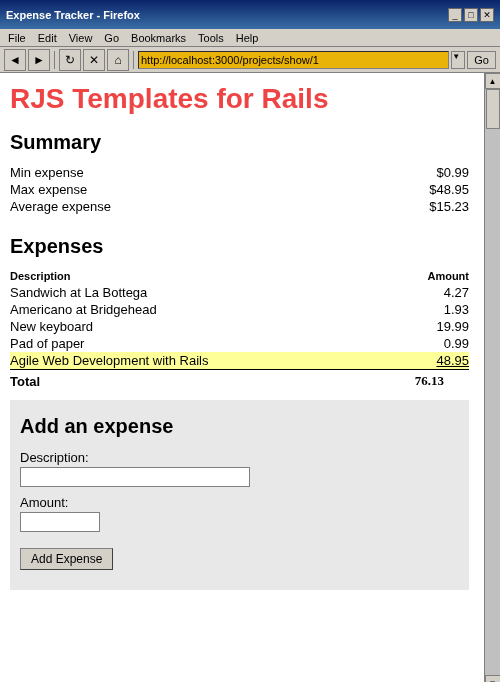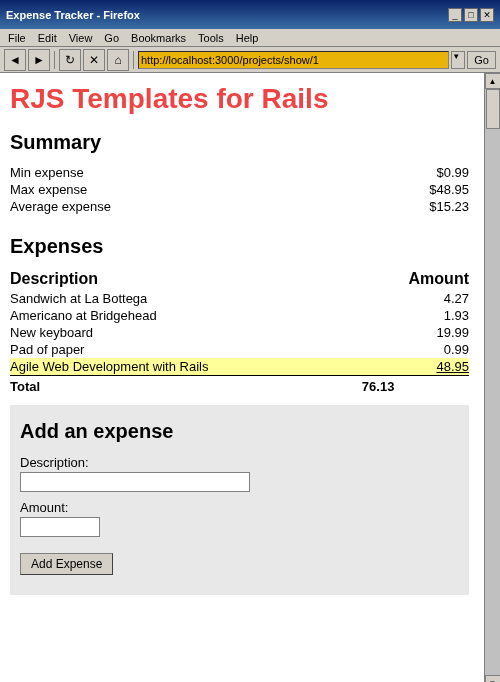--- a/index.html
+++ b/index.html
@@ -198,21 +198,21 @@
     }
 
     .expenses-table {
       width: 100%;
       border-collapse: collapse;
       margin-bottom: 10px;
     }
     .expenses-table th {
       text-align: left;
       font-weight: bold;
-      font-size: 16px;
+      font-size: 11px;
       padding: 2px 0;
       border-bottom: none;
     }
     .expenses-table th.amount-col {
       text-align: right;
     }
     .expenses-table td {
       padding: 1px 0;
       font-size: 13px;
     }
@@ -224,21 +224,22 @@
     }
     .expenses-table tr.highlighted td.amount-col {
       text-decoration: underline;
     }
     .total-row td {
       font-weight: bold;
       padding-top: 3px;
       border-top: 1px solid #000;
     }
     .total-row td.amount-col {
-      text-align: left;
+      text-align: center;
+      font-family: Liberation Serif, serif;
     }
 
     
     .add-expense-section {
       background: #e8e8e8;
       padding: 15px 10px 20px 10px;
       margin-top: 10px;
     }
     .add-expense-section h2 {
       font-size: 20px;

